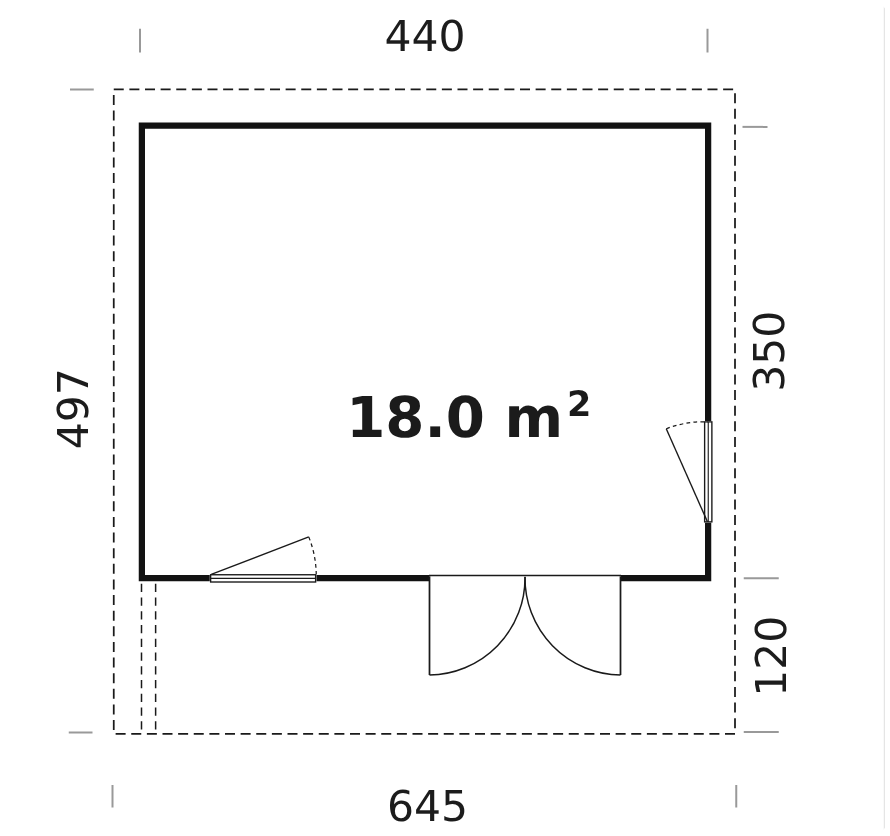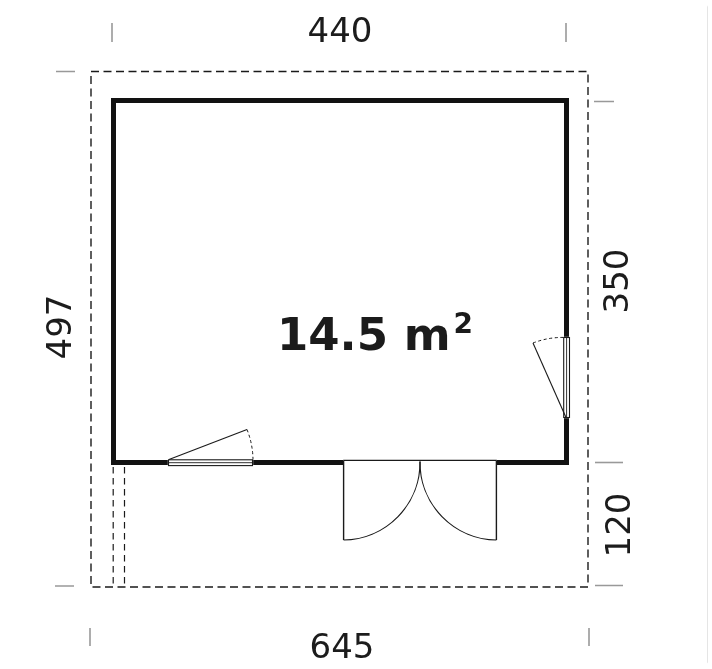--- a/index.html
+++ b/index.html
@@ -101,16 +101,16 @@
 
   <div class="dim rot" style="left:59px;top:327px;">497</div>
 
   <div class="dim rot" style="left:616px;top:281px;">350</div>
 
   <div class="dim rot" style="left:618px;top:525px;">120</div>
 
   <div class="dim" style="left:342px;top:646px;">645</div>
 
   <div class="area-label" style="left:375px;top:334px;">
-    <span>14.5 m</span><span class="sup">2</span>
+    <span>18.0 m</span><span class="sup">2</span>
   </div>
 
 </div>
 
 </body></html>

